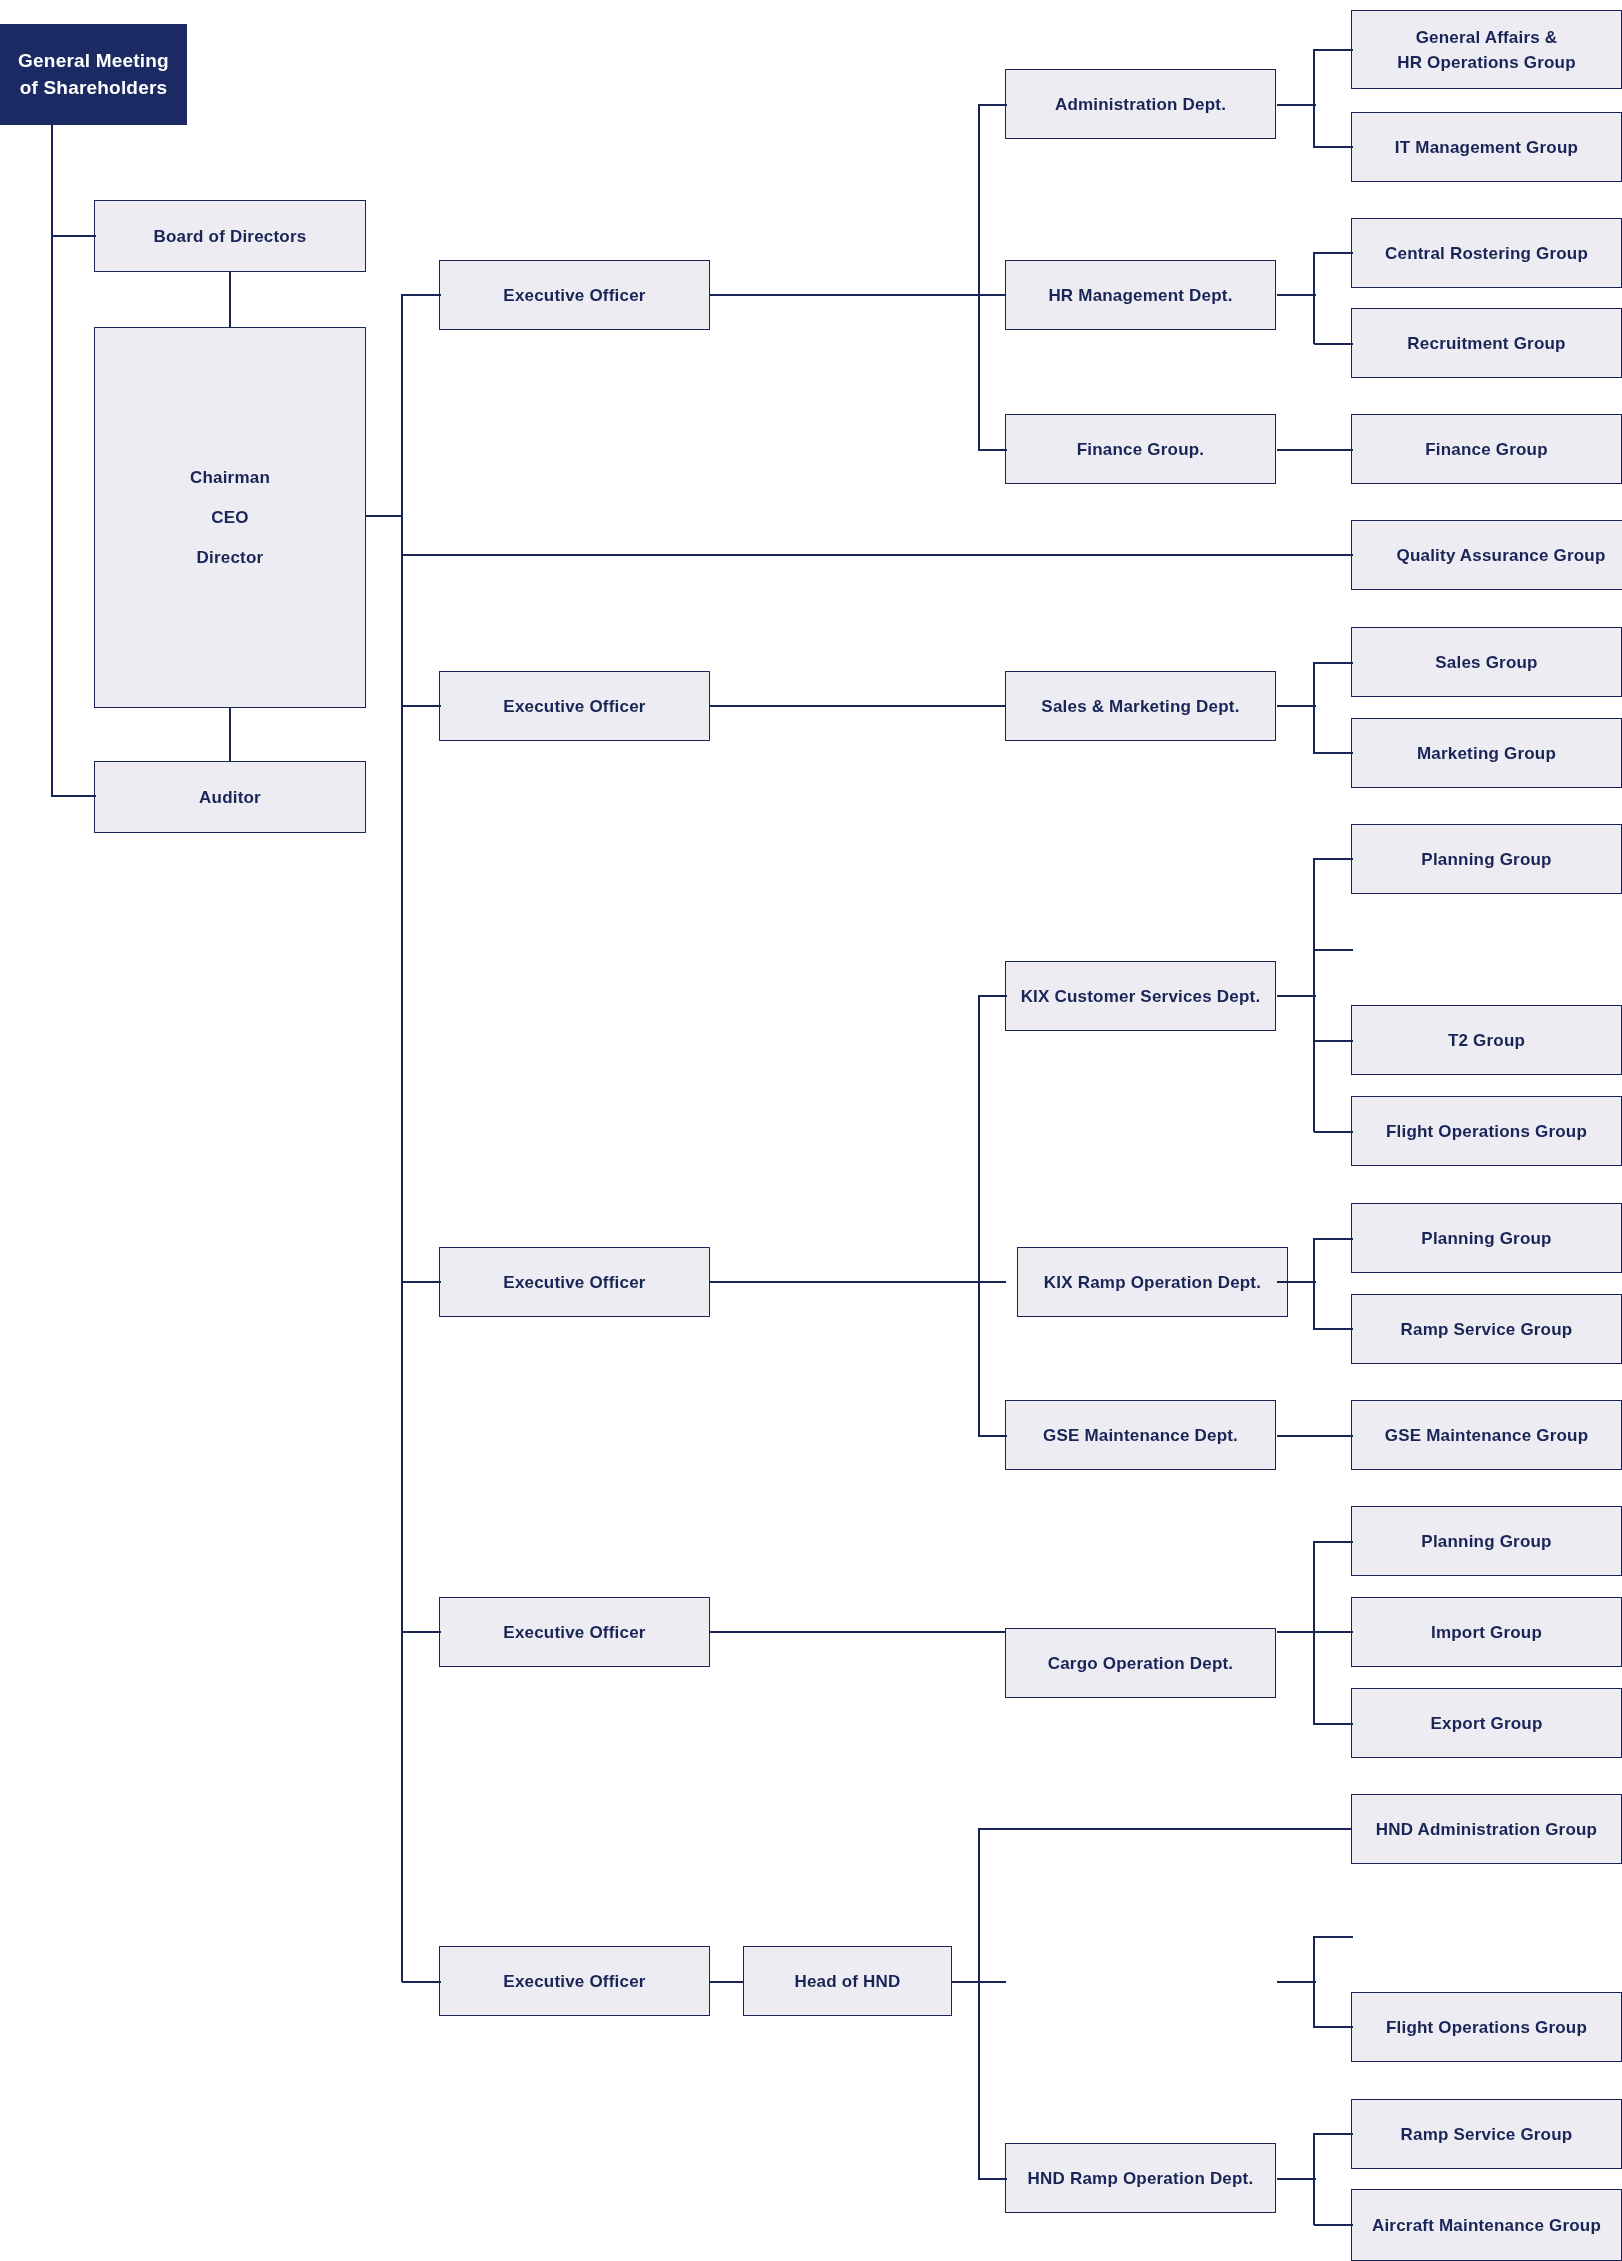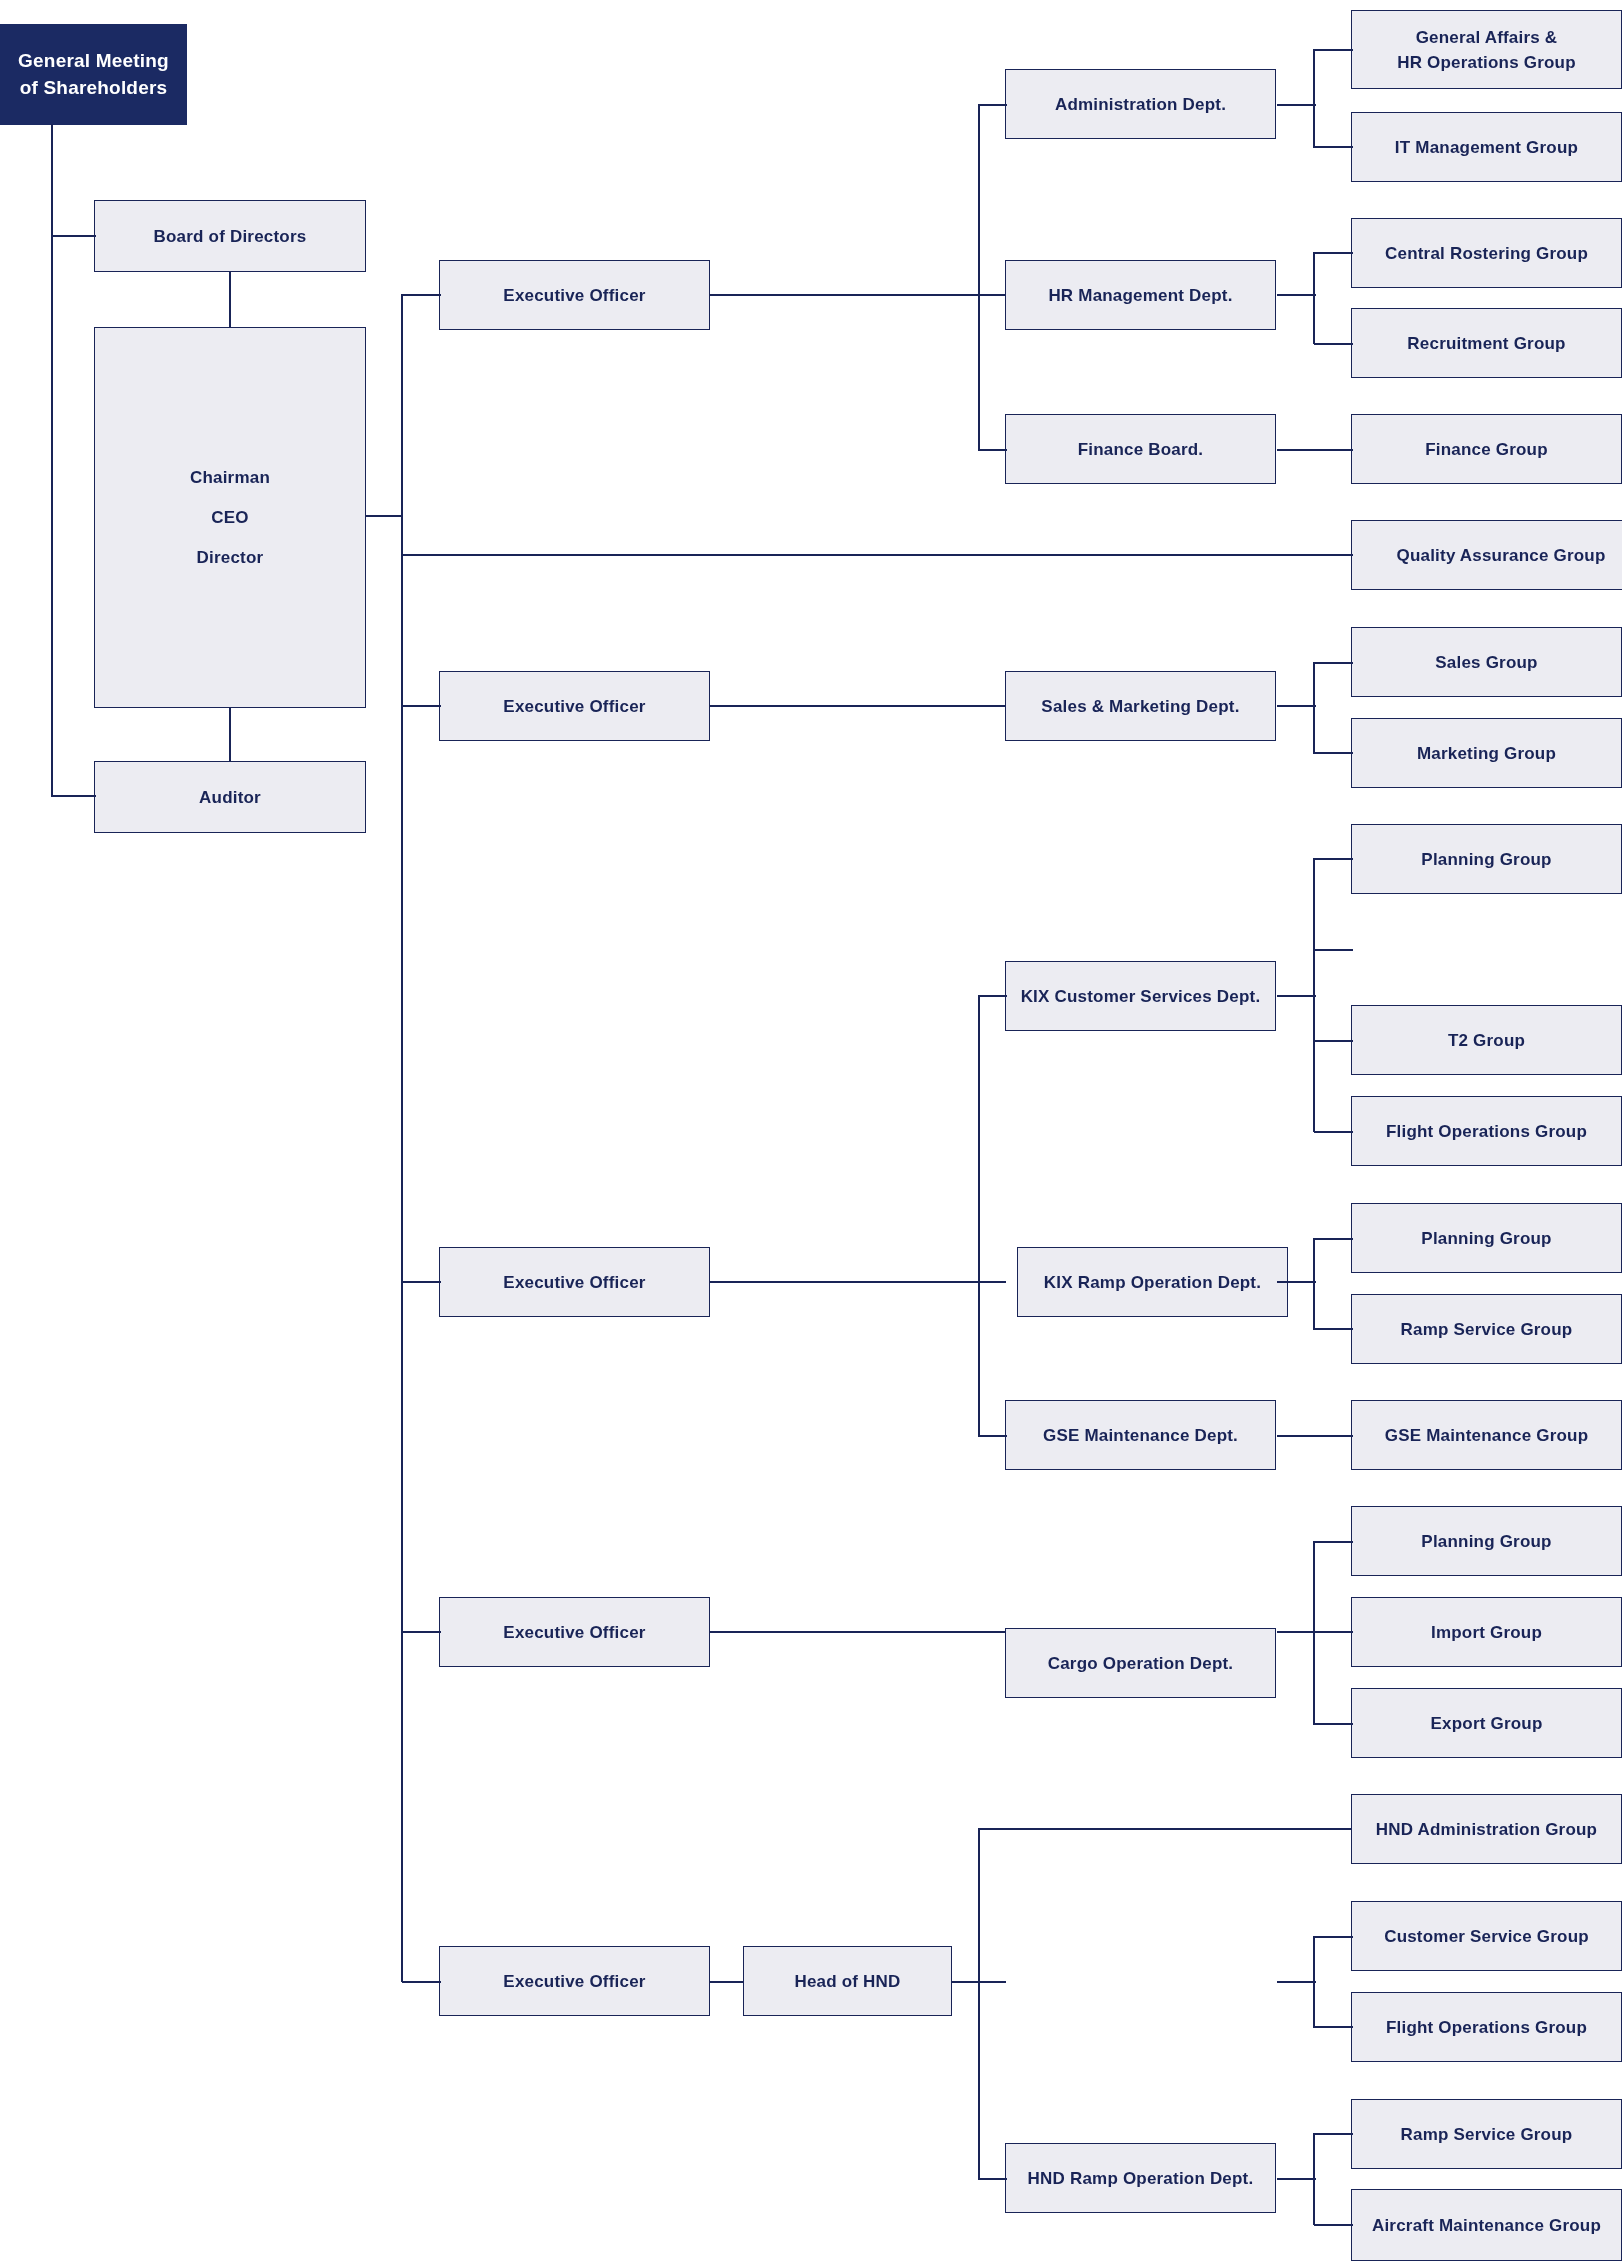--- a/index.html
+++ b/index.html
@@ -62,21 +62,21 @@
 Director</div>
     <div class="node" style="left: 94px; top: 761px; width: 272px; height: 72px;">Auditor</div>
     <div class="node" style="left: 439px; top: 260px; width: 271px; height: 70px;">Executive Officer</div>
     <div class="node" style="left: 439px; top: 671px; width: 271px; height: 70px;">Executive Officer</div>
     <div class="node" style="left: 439px; top: 1247px; width: 271px; height: 70px;">Executive Officer</div>
     <div class="node" style="left: 439px; top: 1597px; width: 271px; height: 70px;">Executive Officer</div>
     <div class="node" style="left: 439px; top: 1946px; width: 271px; height: 70px;">Executive Officer</div>
     <div class="node" style="left: 743px; top: 1946px; width: 209px; height: 70px;">Head of HND</div>
     <div class="node" style="left: 1005px; top: 69px; width: 271px; height: 70px;">Administration Dept.</div>
     <div class="node" style="left: 1005px; top: 260px; width: 271px; height: 70px;">HR Management Dept.</div>
-    <div class="node" style="left: 1005px; top: 414px; width: 271px; height: 70px;">Finance Board.</div>
+    <div class="node" style="left: 1005px; top: 414px; width: 271px; height: 70px;">Finance Group.</div>
     <div class="node" style="left: 1005px; top: 671px; width: 271px; height: 70px;">Sales &amp; Marketing Dept.</div>
     <div class="node" style="left: 1005px; top: 961px; width: 271px; height: 70px;">KIX Customer Services Dept.</div>
     <div class="node" style="left: 1005px; top: 1247px; width: 271px; height: 70px; margin-left: 12px;">KIX Ramp Operation Dept.</div>
     <div class="node" style="left: 1005px; top: 1400px; width: 271px; height: 70px;">GSE Maintenance Dept.</div>
     <div class="node" style="left: 1005px; top: 1597px; width: 271px; height: 70px; margin-top: 31px;">Cargo Operation Dept.</div>
     <div class="node" style="left: 1005px; top: 2143px; width: 271px; height: 70px;">HND Ramp Operation Dept.</div>
     <div class="node" style="left: 1351px; top: 10.4px; width: 271px; height: 79px;">General Affairs &amp;
 HR Operations Group</div>
     <div class="node" style="left: 1351px; top: 112px; width: 271px; height: 70px;">IT Management Group</div>
     <div class="node" style="left: 1351px; top: 218px; width: 271px; height: 70px;">Central Rostering Group</div>
@@ -88,21 +88,20 @@
     <div class="node" style="left: 1351px; top: 824px; width: 271px; height: 70px;">Planning Group</div>
     <div class="node" style="left: 1351px; top: 1005px; width: 271px; height: 70px;">T2 Group</div>
     <div class="node" style="left: 1351px; top: 1096px; width: 271px; height: 70px;">Flight Operations Group</div>
     <div class="node" style="left: 1351px; top: 1203px; width: 271px; height: 70px;">Planning Group</div>
     <div class="node" style="left: 1351px; top: 1294px; width: 271px; height: 70px;">Ramp Service Group</div>
     <div class="node" style="left: 1351px; top: 1400px; width: 271px; height: 70px;">GSE Maintenance Group</div>
     <div class="node" style="left: 1351px; top: 1506px; width: 271px; height: 70px;">Planning Group</div>
     <div class="node" style="left: 1351px; top: 1597px; width: 271px; height: 70px;">Import Group</div>
     <div class="node" style="left: 1351px; top: 1688px; width: 271px; height: 70px;">Export Group</div>
     <div class="node" style="left: 1351px; top: 1794px; width: 271px; height: 70px;">HND Administration Group</div>
-    <div class="node" style="left: 1351px; top: 1901px; width: 271px; height: 70px;">Customer Service Group</div>
     <div class="node" style="left: 1351px; top: 1992px; width: 271px; height: 70px;">Flight Operations Group</div>
     <div class="node" style="left: 1351px; top: 2099px; width: 271px; height: 70px;">Ramp Service Group</div>
     <div class="node" style="left: 1351px; top: 2189px; width: 271px; height: 72px;">Aircraft Maintenance Group</div>
     <div class="line" style="left: 51px; top: 124px; width: 1.6px; height: 673px;"></div>
     <div class="line" style="left: 52px; top: 235px; width: 44px; height: 1.6px;"></div>
     <div class="line" style="left: 52px; top: 795px; width: 44px; height: 1.6px;"></div>
     <div class="line" style="left: 229px; top: 271px; width: 1.6px; height: 57px;"></div>
     <div class="line" style="left: 229px; top: 707px; width: 1.6px; height: 55px;"></div>
     <div class="line" style="left: 366px; top: 515px; width: 37px; height: 1.6px;"></div>
     <div class="line" style="left: 401px; top: 294px; width: 1.6px; height: 1688px;"></div>

